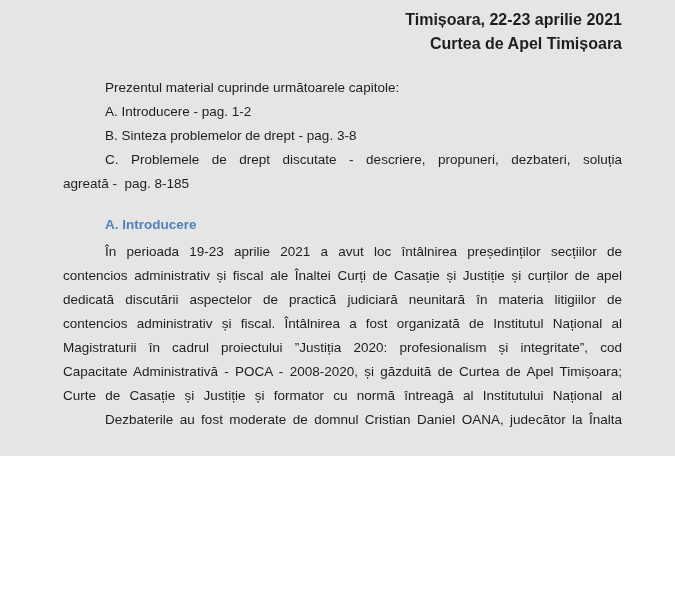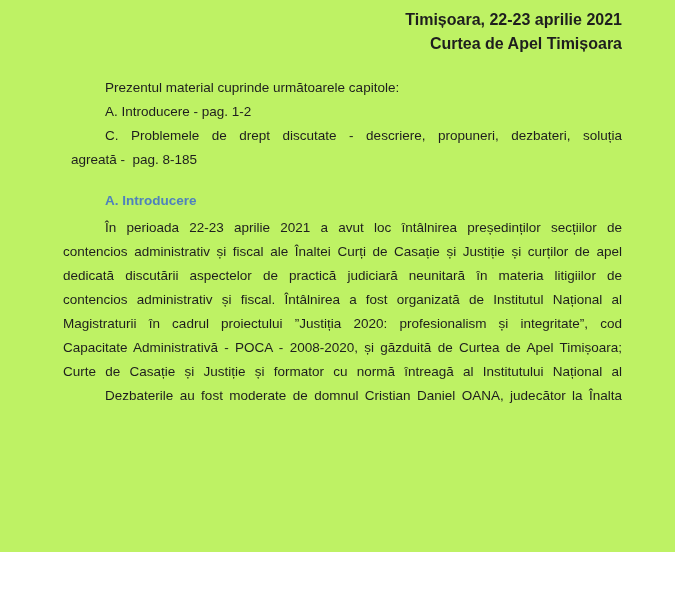--- a/index.html
+++ b/index.html
@@ -1,19 +1,19 @@
 <!DOCTYPE html>
 <html><head>
 <meta charset="utf-8">
 <style>
   html,body{margin:0;padding:0;background:#ffffff;}
   .page{
     position:relative;
-    width:675px;height:552px;
-    background:#bef264;
+    width:675px;height:456px;
+    background:#e5e5e5;
     font-family:"Liberation Sans","DejaVu Sans",sans-serif;
     font-size:13.5px;
     line-height:24px;
     color:#1e1e1e;
     overflow:hidden;
   }
   .content{
     position:absolute;
     left:63px;top:0;
     width:559px;
@@ -21,21 +21,21 @@
   .doc-header{
     margin-top:8px;
     text-align:right;
     font-weight:bold;
     font-size:16px;
   }
   .toc{margin-top:20px;}
   .line{margin:0;}
   .indent{padding-left:42px;}
   .just{text-align:justify;text-align-last:justify;}
-  .pre{white-space:pre-wrap;margin-left:8px;}
+  .pre{white-space:pre-wrap;}
   .heading{
     margin-top:17px;
     font-weight:bold;
     color:#4f81bd;
   }
   .para1{margin-top:3px;}
   .para2{margin-top:0;}
 </style>
 </head>
 <body>
@@ -44,28 +44,29 @@
   <div class="content">
 
     <div class="doc-header">
       <div class="line">Timișoara, 22-23 aprilie 2021</div>
       <div class="line">Curtea de Apel Timișoara</div>
     </div>
 
     <div class="toc">
       <div class="line indent">Prezentul material cuprinde următoarele capitole:</div>
       <div class="line indent">A. Introducere - pag. 1-2</div>
+      <div class="line indent">B. Sinteza problemelor de drept - pag. 3-8</div>
       <div class="line indent just">C. Problemele de drept discutate - descriere, propuneri, dezbateri, soluția</div>
       <div class="line pre">agreată -  pag. 8-185</div>
     </div>
 
     <div class="heading indent">A. Introducere</div>
 
     <div class="para1">
-      <div class="line indent just">În perioada 22-23 aprilie 2021 a avut loc întâlnirea președinților secțiilor de</div>
+      <div class="line indent just">În perioada 19-23 aprilie 2021 a avut loc întâlnirea președinților secțiilor de</div>
       <div class="line just">contencios administrativ și fiscal ale Înaltei Curți de Casație și Justiție și curților de apel</div>
       <div class="line just">dedicată discutării aspectelor de practică judiciară neunitară în materia litigiilor de</div>
       <div class="line just">contencios administrativ și fiscal. Întâlnirea a fost organizată de Institutul Național al</div>
       <div class="line just">Magistraturii în cadrul proiectului ”Justiția 2020: profesionalism și integritate”, cod</div>
       <div class="line just">Capacitate Administrativă - POCA - 2008-2020, și găzduită de Curtea de Apel Timișoara;</div>
     </div>
 
     <div class="para2">
       <div class="line just">Curte de Casație și Justiție și formator cu normă întreagă al Institutului Național al</div>
       <div class="line indent just">Dezbaterile au fost moderate de domnul Cristian Daniel OANA, judecător la Înalta</div>

